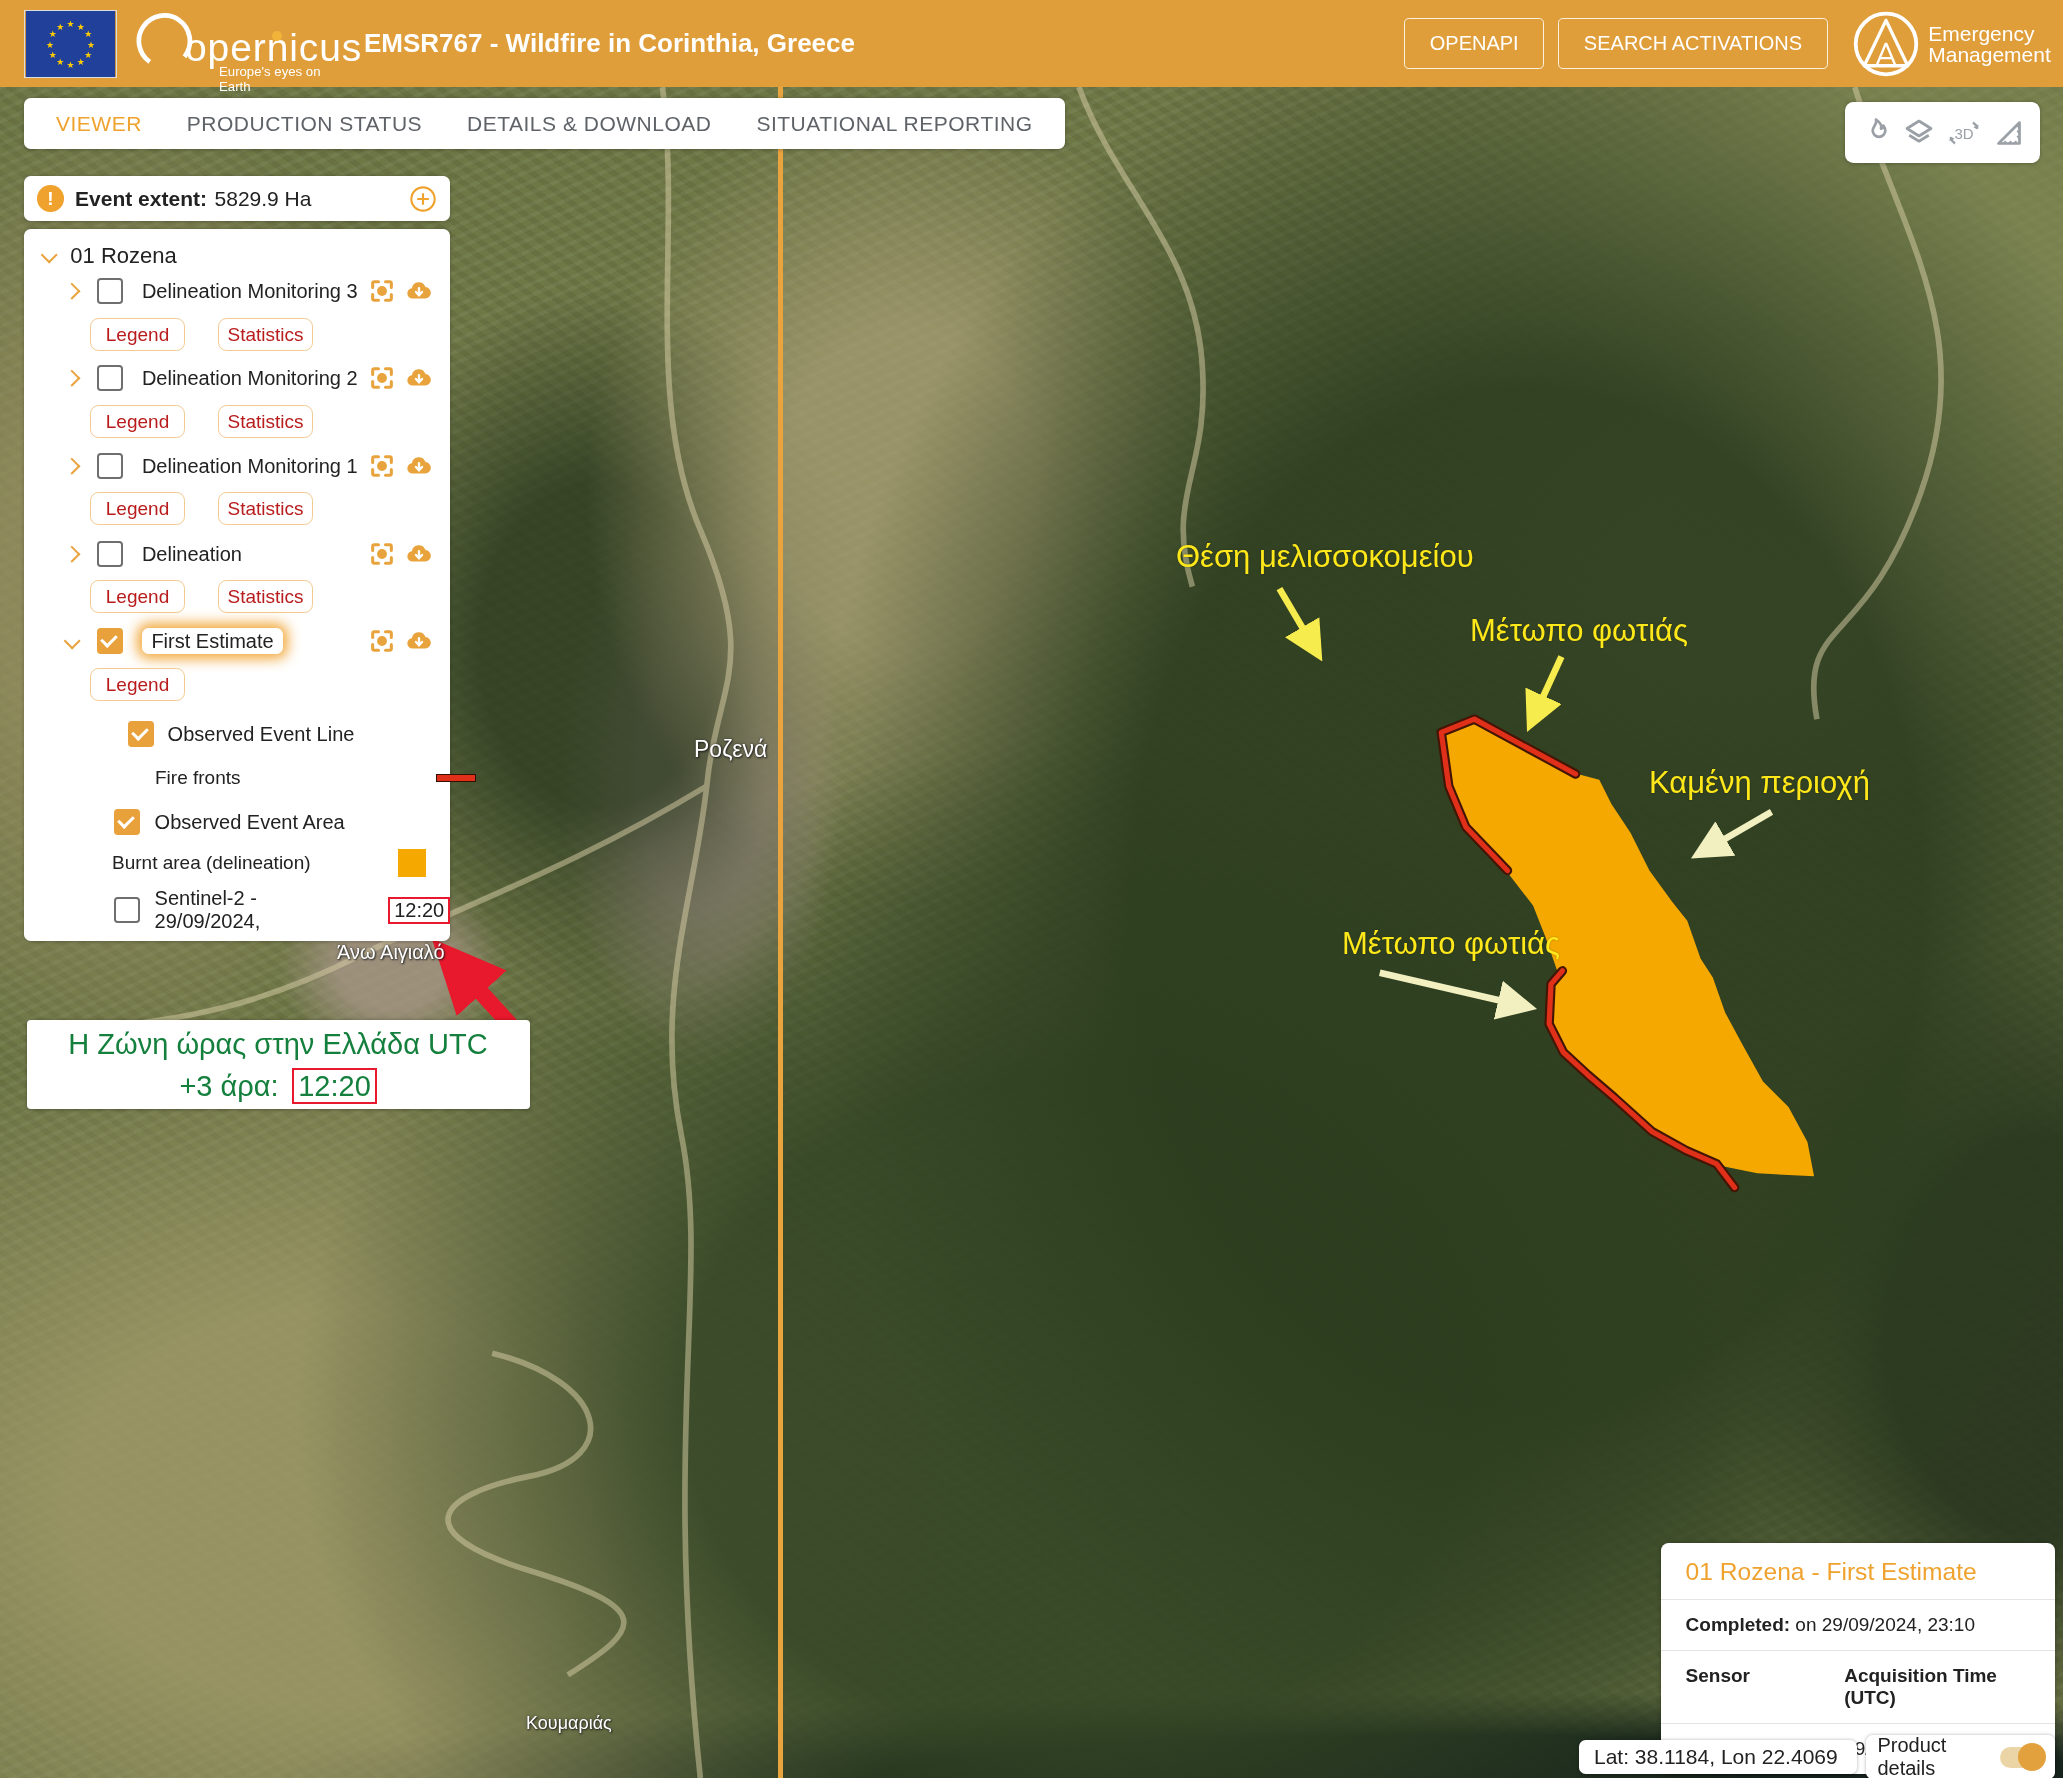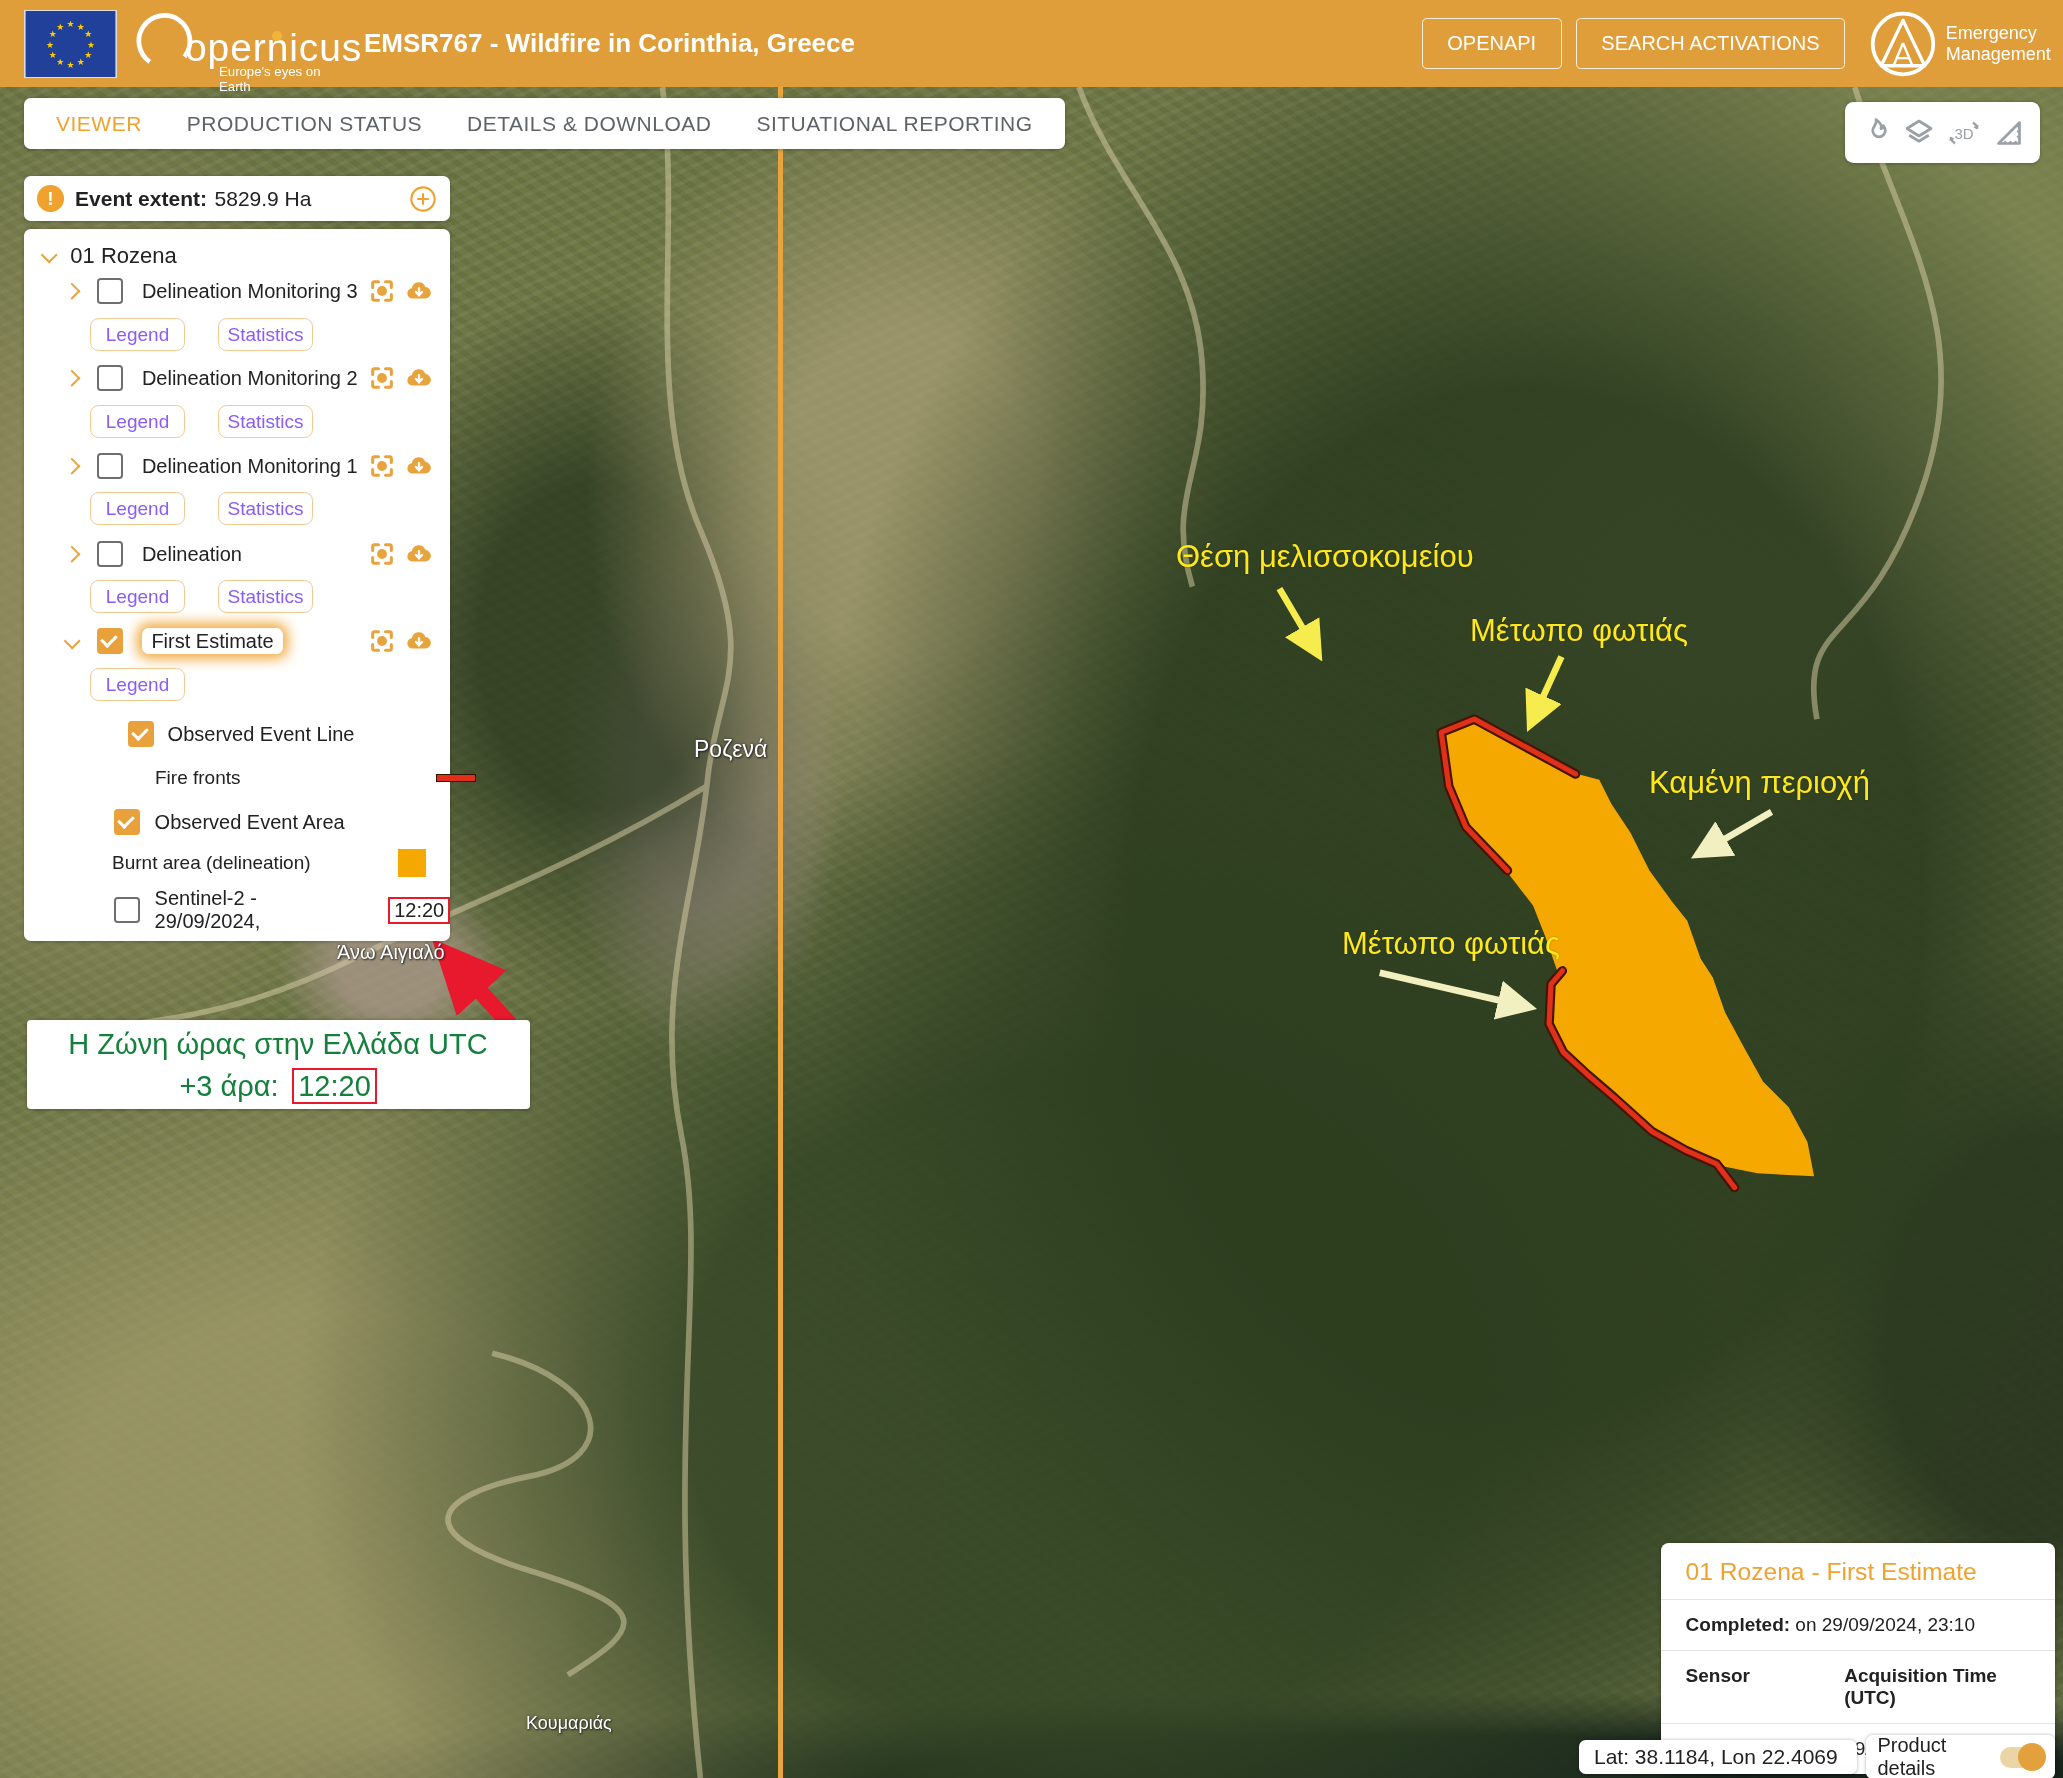--- a/index.html
+++ b/index.html
@@ -42,21 +42,21 @@
   .brand-c { position:absolute; left:0; top:3.8px; }
   .brand-word { position:absolute; left:45px; top:23px; color:#fff; font-size:39px; letter-spacing:0.9px;margin-left:8px; }
   .brand-dot { position:absolute; left:140px; top:28px; width:9.5px; height:9.5px; border-radius:50%; background:#F2B33B; }
   .brand-tag { position:absolute; left:87px; top:61px; color:#fff; font-size:13.2px; }
   .app-title { color:#fff; font-size:26px; font-weight:bold; margin-left:29px; white-space:nowrap; }
   .hdr-right { margin-left:auto; display:flex; align-items:center; margin-right:13.2px; }
   .hdr-btn { border:0.9px solid rgba(255,255,255,.85); border-radius:4.7px; background:transparent;
              color:#fff; font-size:20px; padding:13.2px 24.6px; margin-left:14px; cursor:pointer;
              font-family:"Liberation Sans", sans-serif; white-space:nowrap; }
   .em-logo { display:flex; align-items:center; margin-left:23px; }
-  .em-text { color:#fff; font-size:18px; line-height:21px; margin-left:7.6px; }
+  .em-text { color:#fff; font-size:21px; line-height:21px; margin-left:7.6px; }
 
   
   .tabs { position:absolute; left:24px; top:98px; height:51px; background:#fff; border-radius:6.6px;
           display:flex; align-items:center; padding:0 32px; gap:45px; z-index:9;
           box-shadow:0 0.9px 3.8px rgba(0,0,0,.25); }
   .tab { font-size:21px; color:#5f6368; letter-spacing:0.5px; cursor:pointer; white-space:nowrap; }
   .tab.active { color:#F0A22E; }
 
   
   .mtb { position:absolute; left:1845px; top:102px; width:195px; height:61px; background:#fff;
@@ -80,21 +80,21 @@
   .chev { width:12.3px; height:12.3px; border-right:2.8px solid #E8A33C; border-bottom:2.8px solid #E8A33C;
           display:inline-block; cursor:pointer; flex:0 0 auto; }
   .chev.down { transform:rotate(45deg); }
   .chev.right { transform:rotate(-45deg); }
   .cb { width:25.6px; height:25.6px; border:2.4px solid #6f6f6f; border-radius:3.8px; background:#fff;
         display:inline-flex; align-items:center; justify-content:center; cursor:pointer; flex:0 0 auto; }
   .cb.on { background:#E9A23B; border-color:#E9A23B; }
   .cb.on::after { content:''; width:12.3px; height:6.6px; border-left:3.3px solid #fff; border-bottom:3.3px solid #fff;
                   transform:rotate(-45deg) translate(0.9px,-1.9px); }
   .ricons { position:absolute; right:15px; top:50%; transform:translateY(-50%); display:flex; gap:6.6px; }
-  .btn-outline { border:1.4px solid #F2C98E; border-radius:8.5px; background:#fff; color:#8b5cf6;
+  .btn-outline { border:1.4px solid #F2C98E; border-radius:8.5px; background:#fff; color:#b91c1c;
                  font-size:19px; padding:4.7px 0; text-align:center; cursor:pointer;
                  font-family:"Liberation Sans", sans-serif; position:absolute; width:95px; }
   .fe-label { background:#fff; border-radius:6.6px; padding:1.9px 9.5px; color:#222;
               box-shadow:0 0 13.2px 4.7px rgba(240,162,46,.95); }
   .swatch-line { position:absolute; left:369px; width:40px; height:8.5px; background:#E0301A; border:1.9px solid #2d1200; }
   .swatch-burnt { position:absolute; left:374px; width:28px; height:28px; background:#F5A800; }
   .timebox-red { border:2.8px solid #E8192C; padding:0 3.8px; margin-left:5.7px; }
 
   
   .utc { position:absolute; left:26.5px; top:1020px; width:503px; height:89px; background:#fff; z-index:8;

